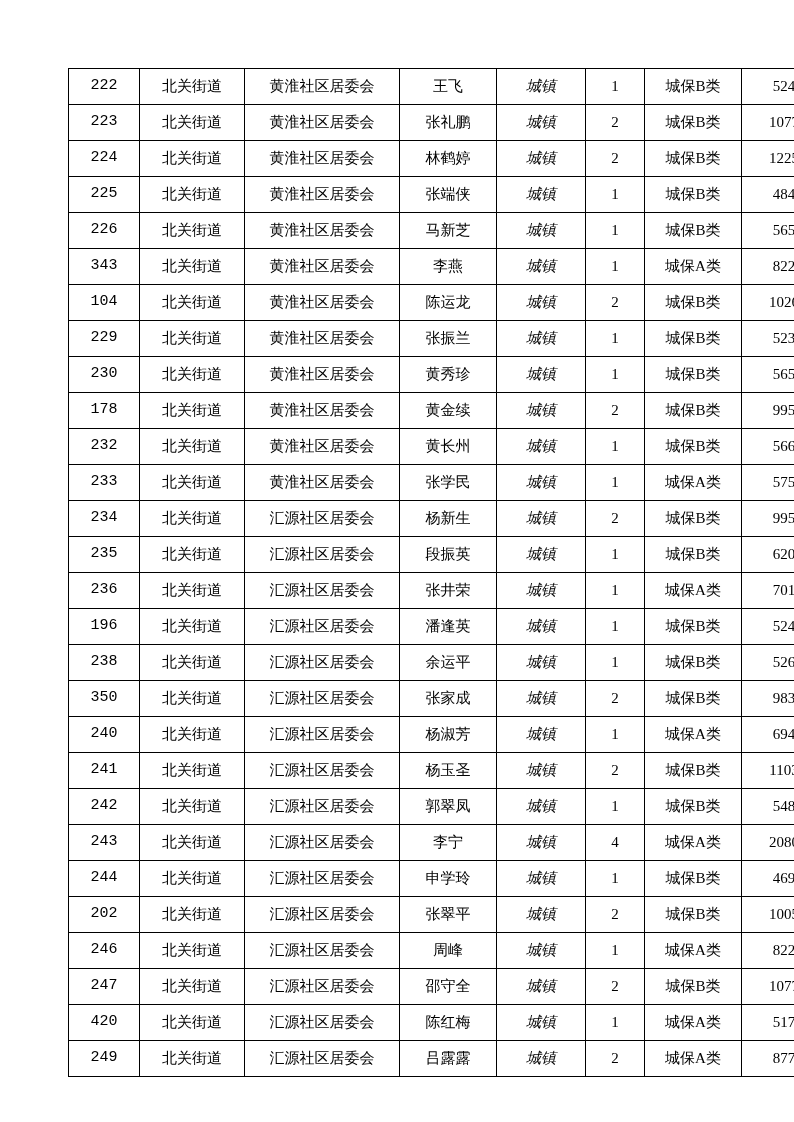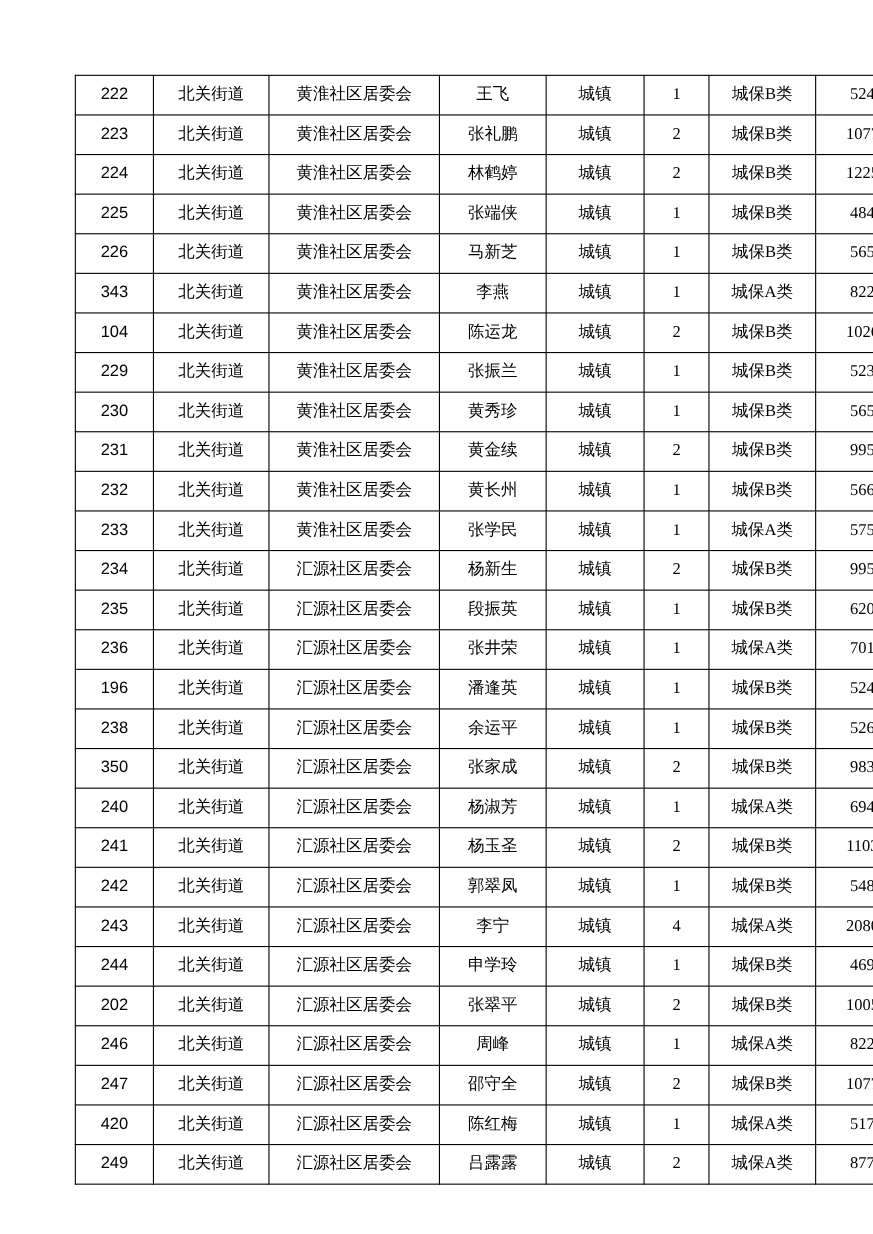--- a/index.html
+++ b/index.html
@@ -29,25 +29,25 @@
     border: 1px solid #000000;
     text-align: center;
     vertical-align: middle;
     height: 35px;
     font-size: 15px;
     line-height: 1.1;
     padding: 0 2px;
     white-space: nowrap;
     overflow: hidden;
   }
-  td.col-no      { width: 66px; font-family: Liberation Sans, sans-serif; }
+  td.col-no      { width: 66px; font-family: Liberation Mono, monospace; }
   td.col-street  { width: 100px; }
   td.col-comm    { width: 150px; }
   td.col-name    { width: 92px; margin-top: 31px; }
-  td.col-type    { width: 84px; }
+  td.col-type    { width: 84px; font-style: italic; }
   td.col-count   { width: 54px; }
   td.col-class   { width: 92px; }
   td.col-amount  { width: 80px; }
 </style>
 </head>
 <body>
 
 <div class="page">
   <table class="data-table">
     <tbody>
@@ -135,21 +135,21 @@
           <td class="col-no">230</td>
           <td class="col-street">北关街道</td>
           <td class="col-comm">黄淮社区居委会</td>
           <td class="col-name">黄秀珍</td>
           <td class="col-type">城镇</td>
           <td class="col-count">1</td>
           <td class="col-class">城保B类</td>
           <td class="col-amount">565</td>
         </tr>
         <tr>
-          <td class="col-no">231</td>
+          <td class="col-no">178</td>
           <td class="col-street">北关街道</td>
           <td class="col-comm">黄淮社区居委会</td>
           <td class="col-name">黄金续</td>
           <td class="col-type">城镇</td>
           <td class="col-count">2</td>
           <td class="col-class">城保B类</td>
           <td class="col-amount">995</td>
         </tr>
         <tr>
           <td class="col-no">232</td>

